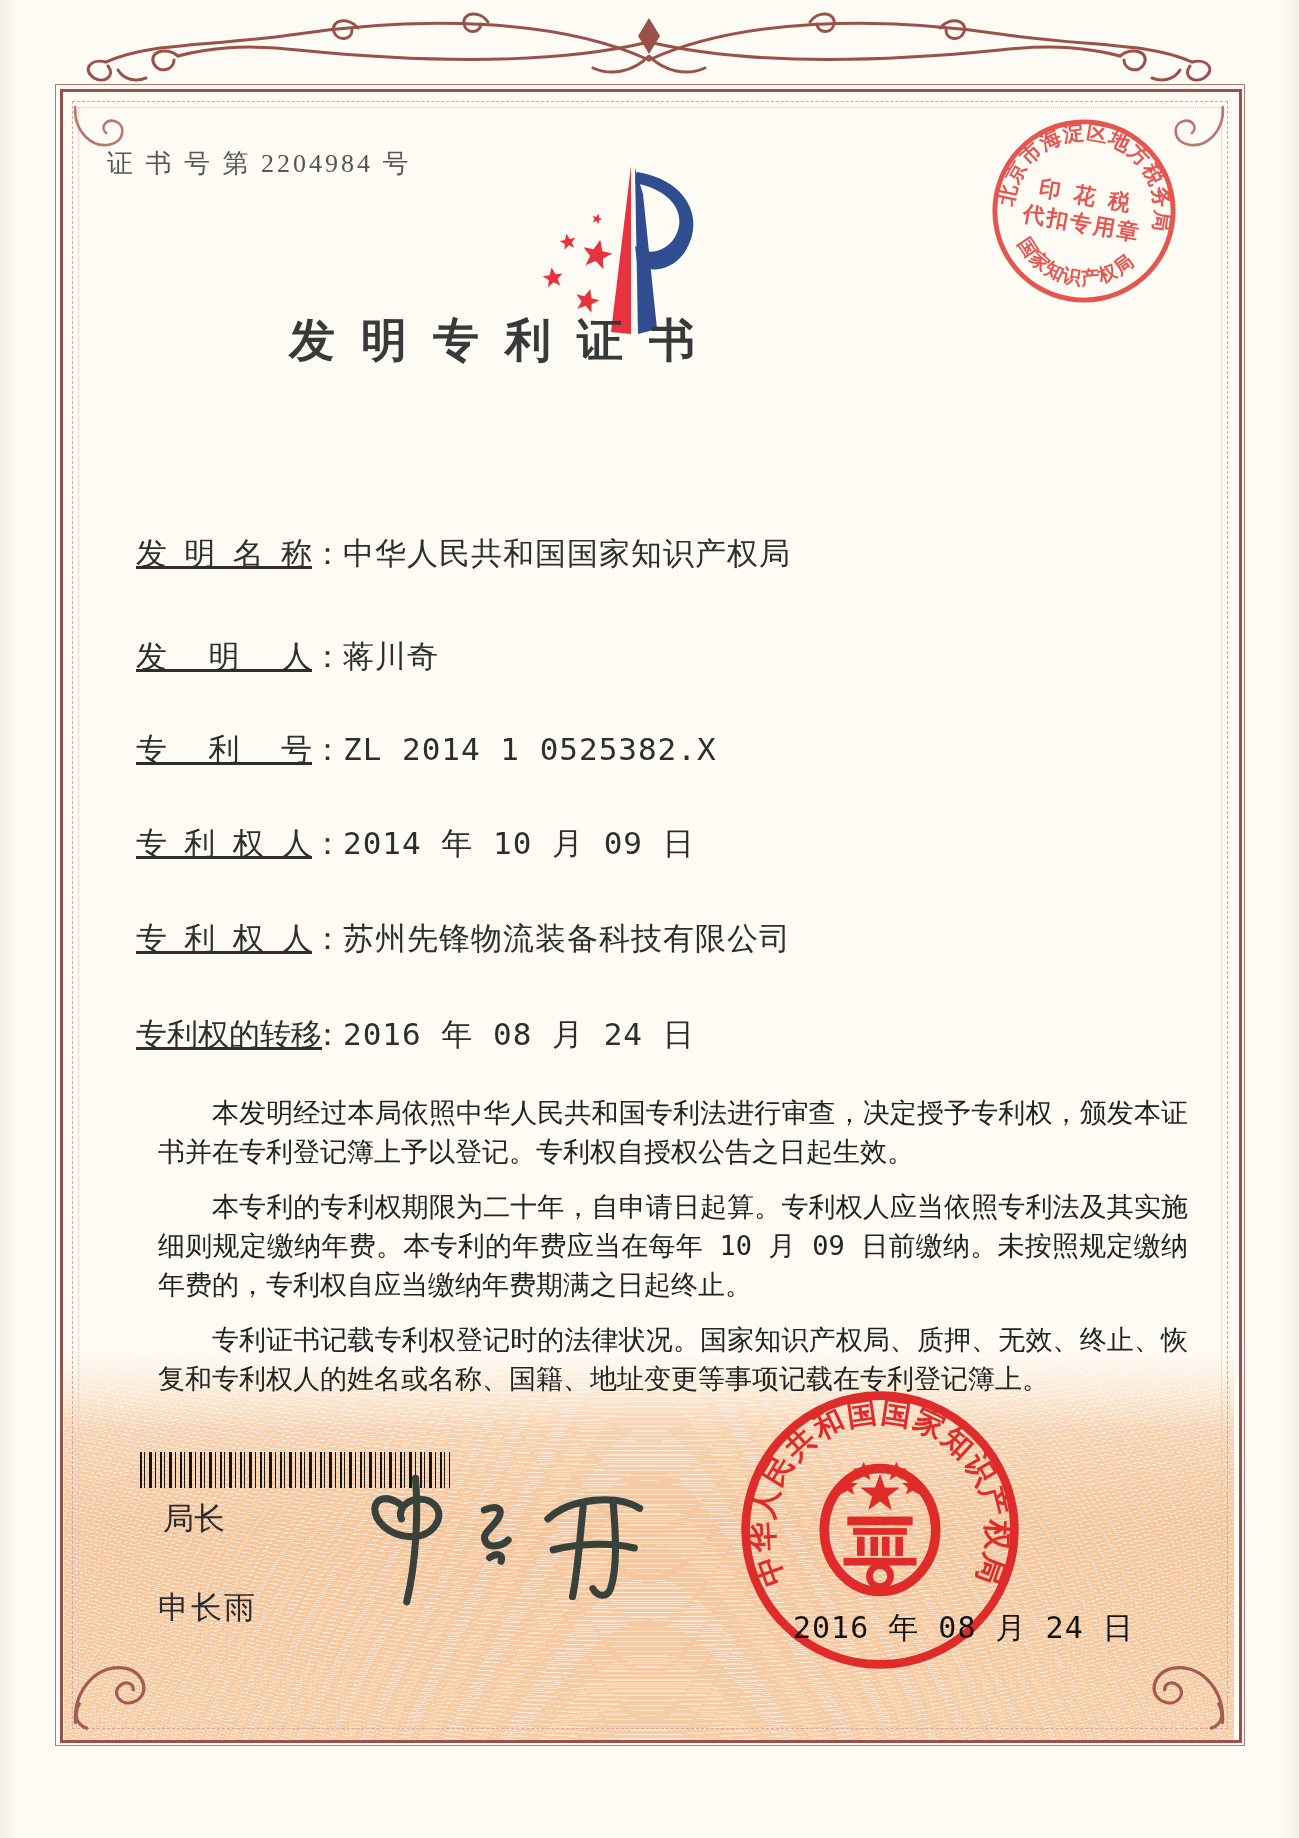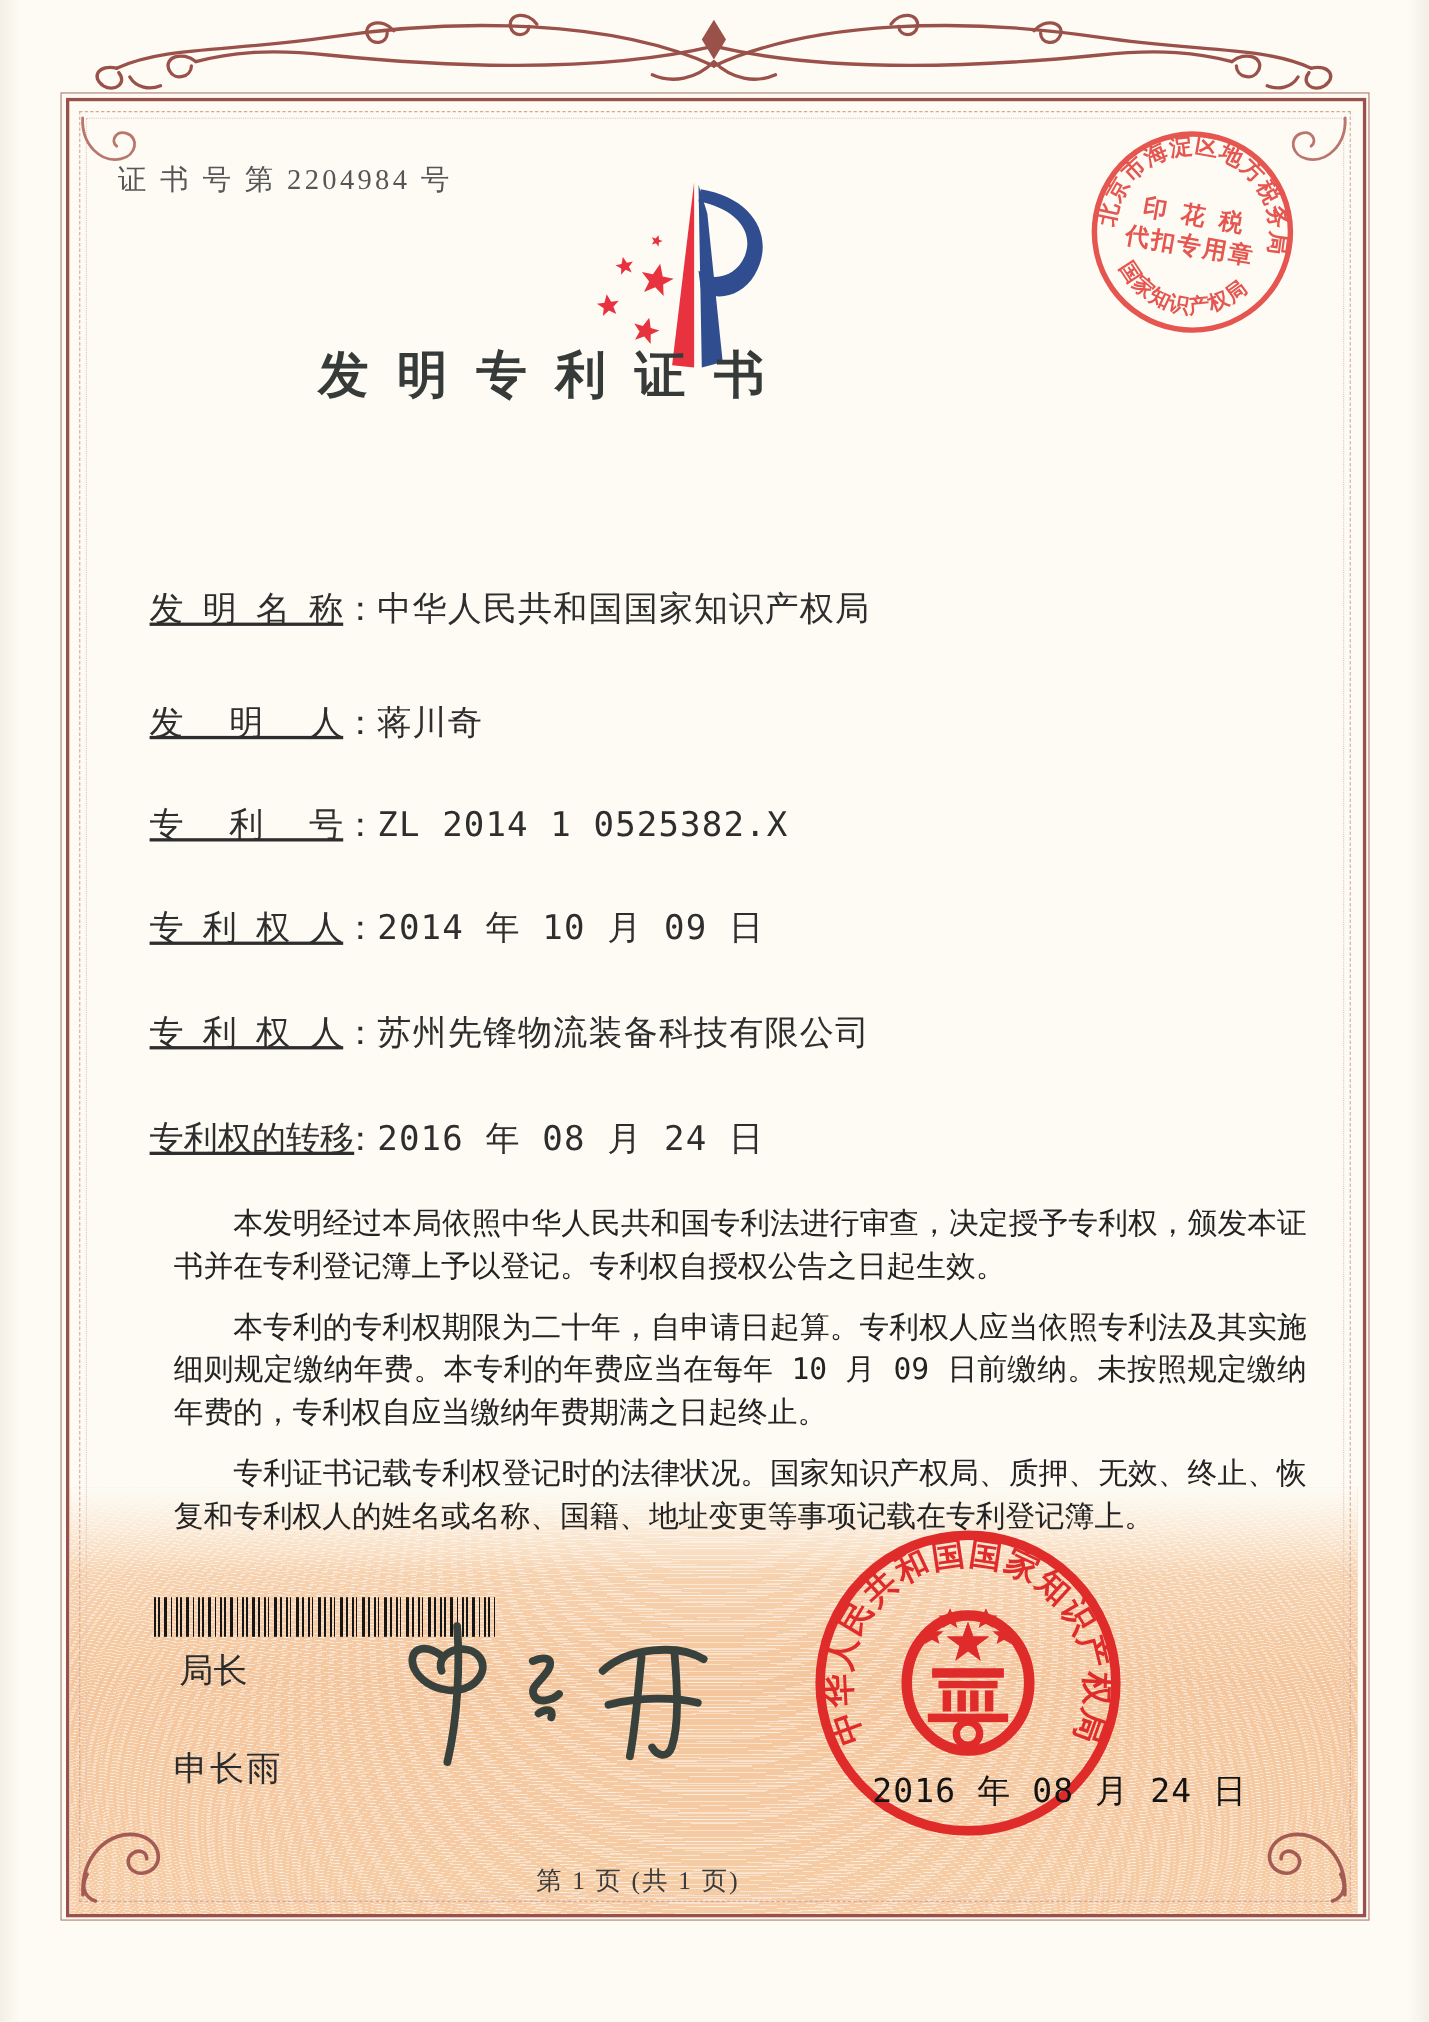--- a/index.html
+++ b/index.html
@@ -201,15 +201,14 @@
         <rect x="152" y="157" width="8" height="20"></rect>
         <rect x="166" y="157" width="8" height="20"></rect>
         <rect x="112" y="179" width="76" height="8"></rect>
         <circle cx="150" cy="198" r="11" fill="none" stroke="#e02b2b" stroke-width="7"></circle>
       </g>
     </g>
   </svg>
 
   <div class="seal-date">2016 年 08 月 24 日</div>
 
-  <div class="footer">第 1 页 (共 1 页)</div>
 
 </div>
 
 </body></html>

